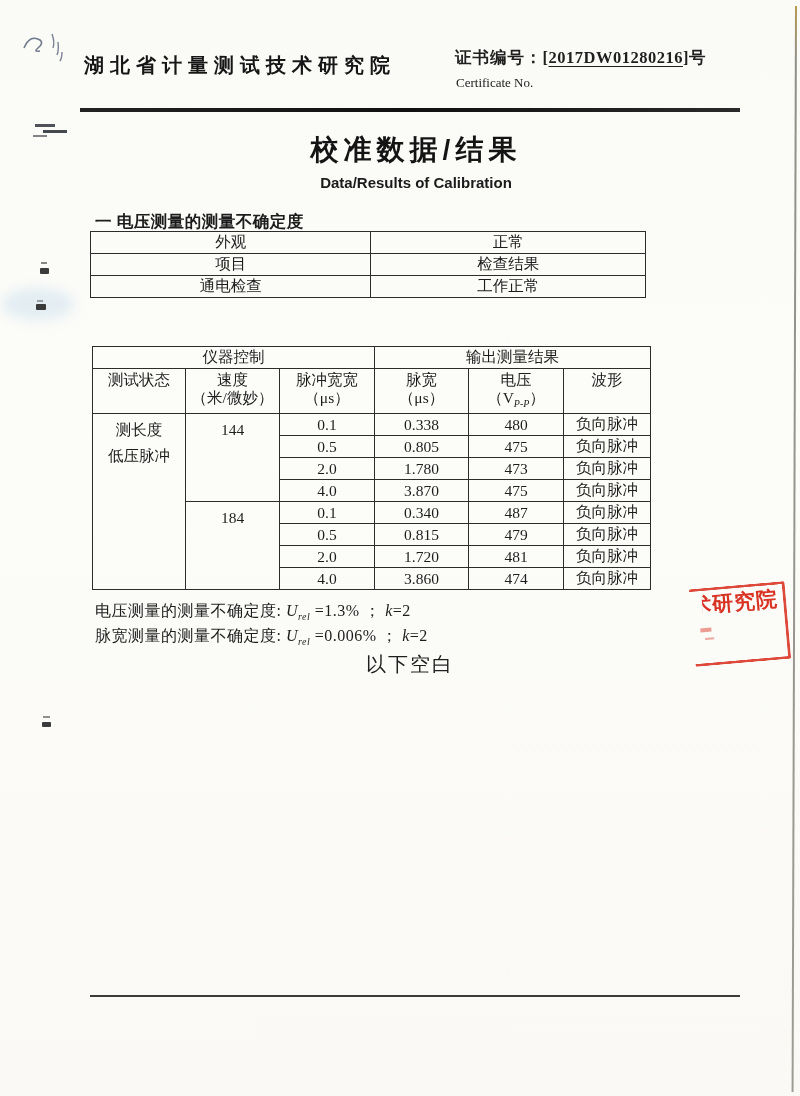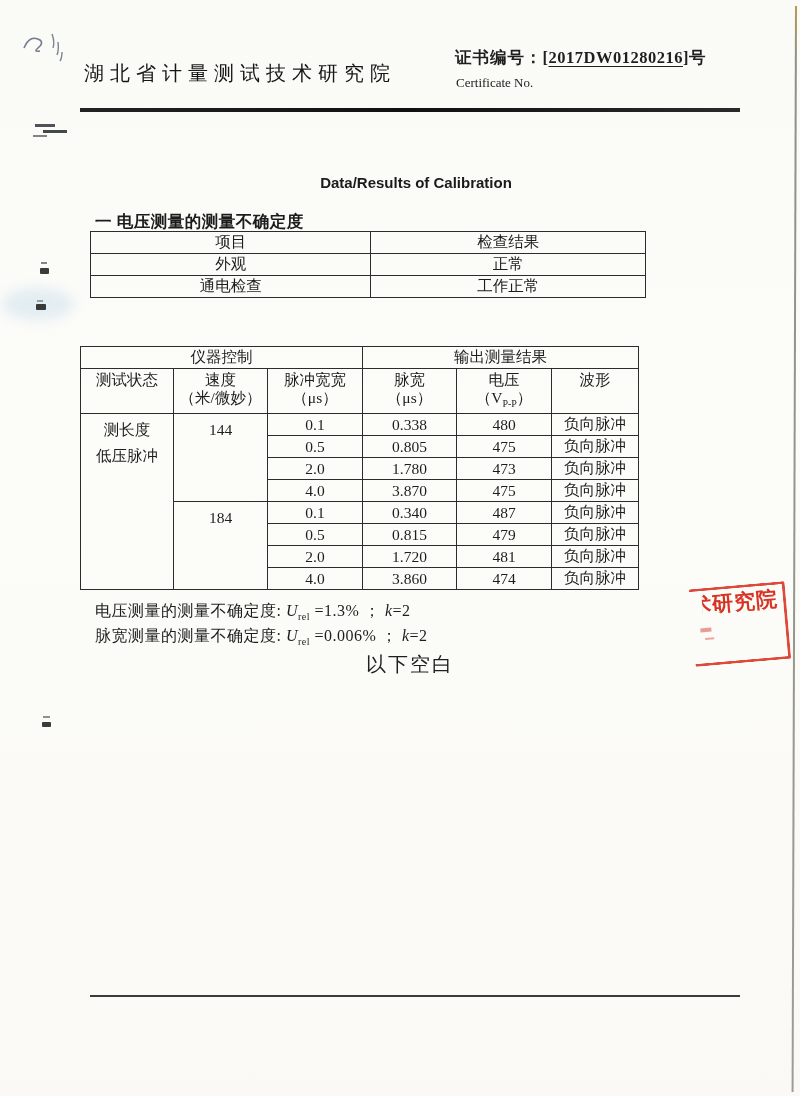--- a/index.html
+++ b/index.html
@@ -3,23 +3,23 @@
 <meta charset="utf-8">
 <style>
   html,body{margin:0;padding:0;}
   body{width:800px;height:1096px;position:relative;overflow:hidden;
        background:#fbfbf8;
        font-family:"Liberation Serif","DejaVu Serif",serif;color:#1f1f1f;}
   .page{position:absolute;inset:0;
         background:linear-gradient(180deg,#fafaf6 0%,#fcfcf9 40%,#faf9f5 100%);}
 
   
-  .hdr-cn{position:absolute;left:84px;top:60px;
+  .hdr-cn{position:absolute;left:84px;top:52px;
           font-family:"Liberation Sans","DejaVu Sans",sans-serif;
-          font-weight:normal;font-size:20px;letter-spacing:6px;color:#161616;}
+          font-weight:bold;font-size:20px;letter-spacing:6px;color:#161616;}
   .hdr-en{position:absolute;left:84px;top:74px;font-size:12.5px;font-weight:600;color:#222;}
   .cert{position:absolute;left:455px;top:47px;font-size:16.5px;white-space:nowrap;}
   .cert-label{font-family:"Liberation Sans","DejaVu Sans",sans-serif;font-weight:bold;letter-spacing:1px;}
   .cert-no{font-weight:bold;letter-spacing:.5px;}
   .cert-no u{text-underline-offset:3px;}
   .cert-en{position:absolute;left:456px;top:75px;font-size:13px;color:#222;}
   .top-rule{position:absolute;left:80px;top:108px;width:660px;height:4px;
             background:linear-gradient(90deg,#222 0%,#101010 50%,#2a2a2a 100%);}
 
   
@@ -34,26 +34,26 @@
   .sec-h{position:absolute;font-size:16.5px;font-weight:600;color:#1c1c1c;letter-spacing:.5px;}
   #sec1-h{left:95px;top:211px;}
   #sec2-h{left:95px;top:322px;}
 
   
   table{border-collapse:collapse;table-layout:fixed;}
   td{border:1.5px solid #2c2c2c;font-size:15.5px;text-align:center;
      padding:0;color:#1d1d1d;overflow:hidden;}
   #table1{position:absolute;left:90px;top:231px;width:556px;}
   #table1 td{height:21px;}
-  #table2{position:absolute;left:80px;top:346px;width:558px;}
+  #table2{position:absolute;left:92px;top:346px;width:558px;}
   #table2 .grp td{height:21px;}
   #table2 .colhdr td{height:36px;line-height:18px;vertical-align:top;padding-top:2px;}
   #table2 .drow td{height:20px;}
   .state-cell,.speed-cell{vertical-align:top !important;padding-top:3px !important;line-height:26px;margin-top:32px;}
-  sub{font-size:10px;}
+  sub{font-size:10px;font-style:italic;}
 
   
   .note{position:absolute;left:95px;font-size:16px;color:#1d1d1d;letter-spacing:.5px;}
   #note1{top:601px;}
   #note2{top:626px;}
   .usym{font-style:italic;font-family:"Liberation Serif",serif;}
   .blank-note{position:absolute;left:330px;top:651px;width:160px;text-align:center;
               font-size:20px;letter-spacing:2px;}
 
   
@@ -94,36 +94,37 @@
 </head>
 <body>
 
 <div class="page">
 
   <div class="hdr-cn">湖北省计量测试技术研究院</div>
   <div class="cert"><span class="cert-label">证书编号：</span><span class="cert-no">[</span><span class="cert-no"><u>2017DW01280216</u></span><span class="cert-no">]</span><span class="cert-no">号</span></div>
   <div class="cert-en">Certificate No.</div>
   <div class="top-rule"></div>
 
+  <div class="title-cn">校准数据/结果</div>
   <div class="title-en">Data/Results of Calibration</div>
 
   <div class="sec-h" id="sec1-h">一 电压测量的测量不确定度</div>
   <table id="table1">
     <colgroup>
         <col style="width:50.5%">
         <col style="width:49.5%">
       </colgroup>
     <tbody>
         <tr>
+      <td>外观</td>
+      <td>正常</td>
+    </tr>
+    <tr>
       <td>项目</td>
       <td>检查结果</td>
-    </tr>
-    <tr>
-      <td>外观</td>
-      <td>正常</td>
     </tr>
     <tr>
       <td>通电检查</td>
       <td>工作正常</td>
     </tr>
   </tbody>
     </table>
 
   <table id="table2">
     <colgroup>

